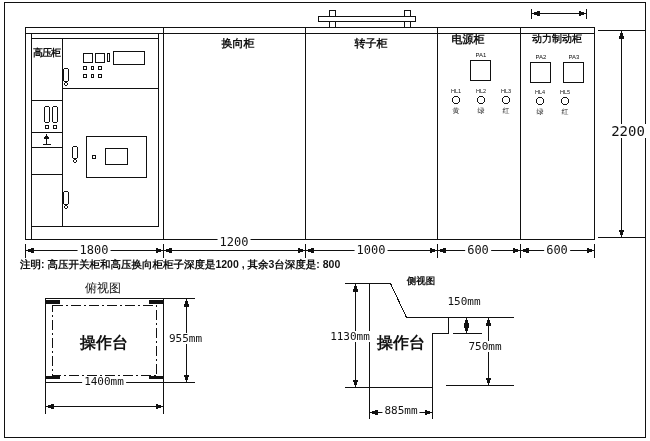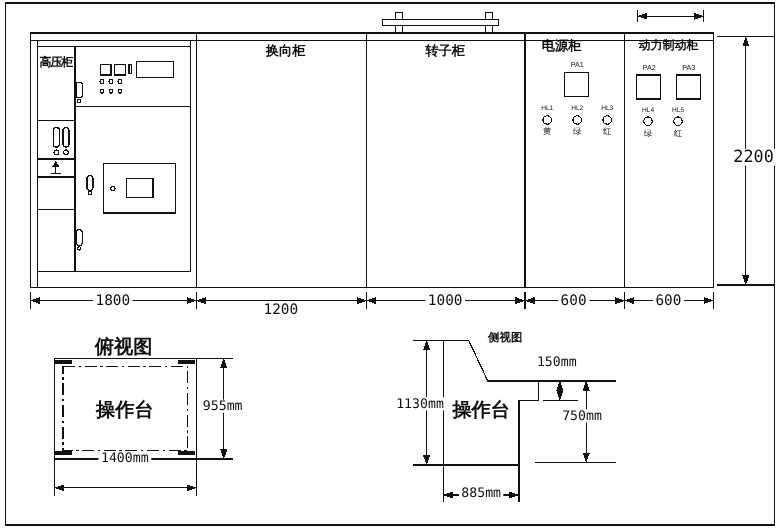--- a/index.html
+++ b/index.html
@@ -11,21 +11,21 @@
   .bg{background:#fff;padding:0 2px;}
   .cab{font-weight:bold;font-size:11px;}
   .cab-sm{font-weight:bold;font-size:10px;font-family:Liberation Serif, serif;}
   .tiny{font-size:6px;letter-spacing:0;}
   .tiny2{font-size:5.5px;}
   .cjk7{font-size:7px;}
   .dim{font-family:"DejaVu Sans Mono",monospace;font-size:12px;}
   .dimbig{font-family:"DejaVu Sans Mono",monospace;font-size:14px;}
   .dimmm{font-family:"DejaVu Sans Mono",monospace;font-size:11px;}
   .note{font-size:10.5px;font-weight:bold;}
-  .vtitle{font-weight:bold;font-size:16px;}
+  .vtitle{font-weight:normal;font-size:12px;}
   .inlbl{font-weight:bold;font-size:16px;}
 </style>
 </head>
 <body>
 
 <div id="canvas">
 
   <svg id="linework" width="650" height="441" viewBox="0 0 650 441" shape-rendering="crispEdges">
     <defs>
       <marker id="arw" markerWidth="9" markerHeight="7" refX="8" refY="3.5" orient="auto-start-reverse" markerUnits="userSpaceOnUse">
@@ -190,32 +190,33 @@
   <div class="lbl cjk7 c" style="left:506px;top:107px;">红</div>
 
   <div class="lbl tiny c" style="left:541px;top:54px;">PA2</div>
   <div class="lbl tiny c" style="left:574px;top:54px;">PA3</div>
   <div class="lbl tiny2 c" style="left:540px;top:90px;">HL4</div>
   <div class="lbl tiny2 c" style="left:565px;top:90px;">HL5</div>
   <div class="lbl cjk7 c" style="left:540px;top:108px;">绿</div>
   <div class="lbl cjk7 c" style="left:565px;top:108px;">红</div>
 
   <div class="lbl dim c bg" style="left:94px;top:244px;">1800</div>
-  <div class="lbl dim c bg" style="left:234px;top:252px;">1200</div>
+  <div class="lbl dim c bg" style="left:234px;top:236px;">1200</div>
   <div class="lbl dim c bg" style="left:371px;top:244px;">1000</div>
   <div class="lbl dim c bg" style="left:478px;top:244px;">600</div>
   <div class="lbl dim c bg" style="left:557px;top:244px;">600</div>
   <div class="lbl dimbig c bg" style="left:628px;top:124px;">2200</div>
 
+  <div class="lbl note" style="left:20px;top:259px;">注明: 高压开关柜和高压换向柜柜子深度是1200 , 其余3台深度是: 800</div>
 
   <div class="lbl vtitle c" style="left:103px;top:282px;">俯视图</div>
   <div class="lbl inlbl c" style="left:104px;top:335px;">操作台</div>
   <div class="lbl dimmm bg" style="left:167px;top:333px;">955mm</div>
   <div class="lbl dimmm c bg" style="left:104px;top:376px;text-align:right;">1400mm</div>
 
-  <div class="lbl inlbl c" style="left:421px;top:277px;font-size:9.5px;">侧视图</div>
+  <div class="lbl inlbl c" style="left:421px;top:277px;font-size:9.5px;font-family:Liberation Serif, serif;">侧视图</div>
   <div class="lbl inlbl c" style="left:401px;top:335px;">操作台</div>
   <div class="lbl dimmm c bg" style="left:350px;top:331px;">1130mm</div>
   <div class="lbl dimmm c" style="left:464px;top:296px;">150mm</div>
   <div class="lbl dimmm c bg" style="left:485px;top:341px;">750mm</div>
   <div class="lbl dimmm c bg" style="left:401px;top:405px;">885mm</div>
 
 </div>
 
 </body></html>

